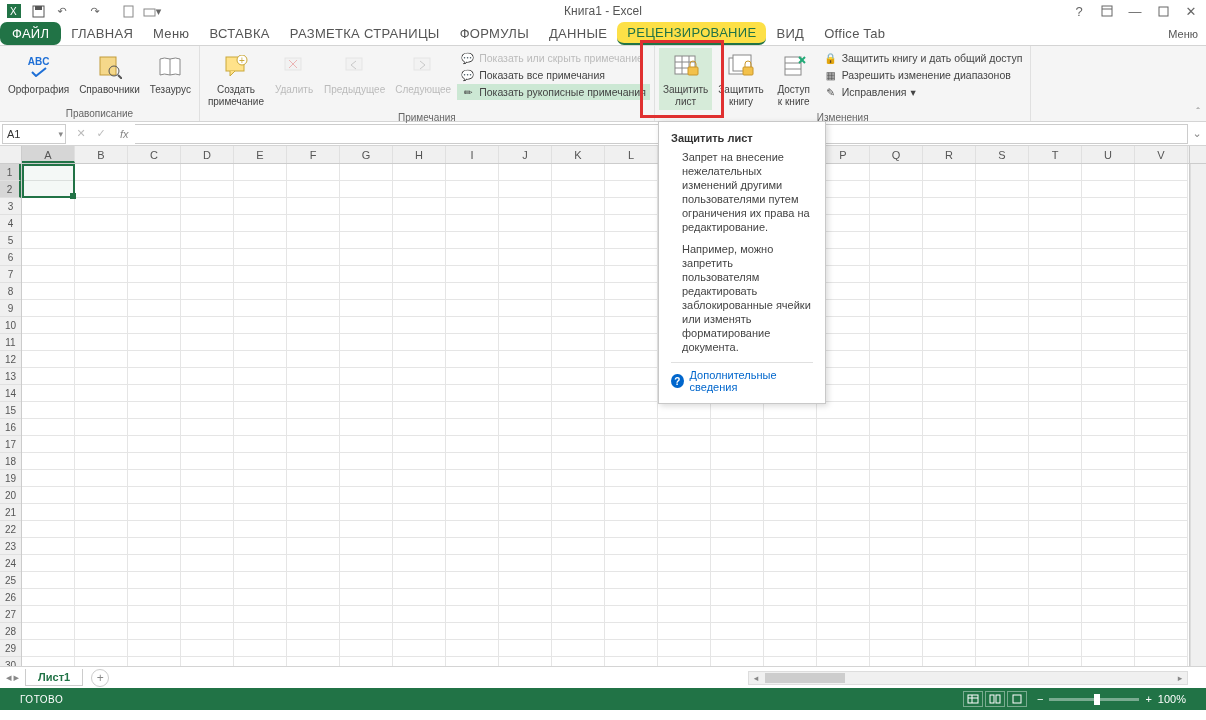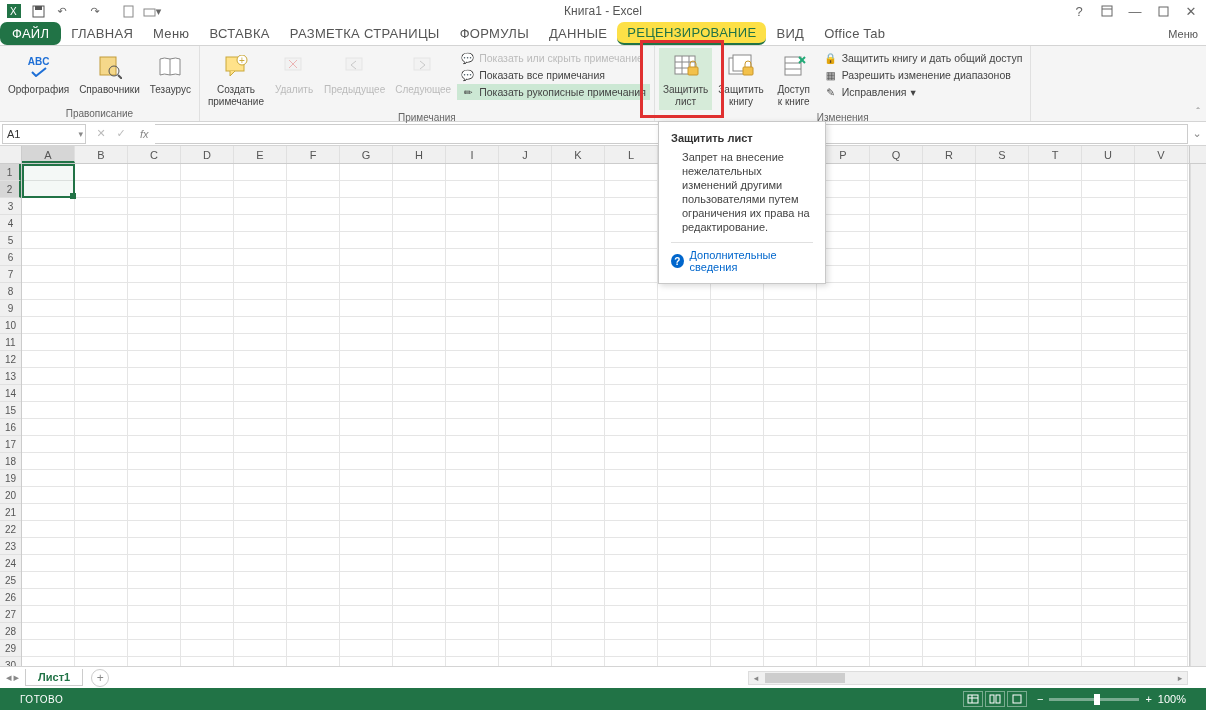--- a/index.html
+++ b/index.html
@@ -43,21 +43,21 @@
 
 
 .tooltip { position: absolute; background: #fff; border: 1px solid #c8c8c8; box-shadow: 2px 2px 6px rgba(0,0,0,0.15); padding: 10px 12px; width: 168px; z-index: 10; font-size: 11px; color: #444; }
 .tooltip h4 { font-size: 11px; font-weight: bold; margin-bottom: 6px; color: #333; }
 .tooltip p { margin-bottom: 8px; line-height: 14px; margin-left: 11px; }
 .tooltip .more { display: flex; align-items: center; gap: 6px; color: #0066cc; border-top: 1px solid #e0e0e0; padding-top: 6px; }
 .tooltip .info-icon { width: 14px; height: 14px; border-radius: 50%; background: #0066cc; color: #fff; display: flex; align-items: center; justify-content: center; font-size: 10px; font-weight: bold; }
 
 
 .formula-row { height: 24px; border-bottom: 1px solid #d4d4d4; display: flex; align-items: center; background: #fff; }
-.name-box { width: 84px; height: 20px; border: 1px solid #ccc; margin: 0 2px; display: flex; align-items: center; padding: 0 4px; font-size: 11px; position: relative; }
+.name-box { width: 64px; height: 20px; border: 1px solid #ccc; margin: 0 2px; display: flex; align-items: center; padding: 0 4px; font-size: 11px; position: relative; }
 .name-box .dd { position: absolute; right: 2px; color: #888; font-size: 9px; }
 .fb-btns { display: flex; gap: 2px; padding: 0 4px; color: #bbb; }
 .fb-btn { width: 18px; text-align: center; }
 .fx { font-style: italic; color: #888; padding: 0 6px; }
 .formula-input { flex: 1; height: 20px; border: 1px solid #ccc; border-left: none; padding: 0 4px; }
 .formula-expand { width: 18px; text-align: center; color: #888; }
 
 
 .grid-area { position: relative; height: 520px; overflow: hidden; }
 .col-headers { display: flex; height: 18px; background: #f0f0f0; border-bottom: 1px solid #ccc; }
@@ -314,20 +314,21 @@
   </div>
 
   <div class="collapse-arrow">ˆ</div>
 </div>
 
 <div class="highlight-box" style="left:640px; top:40px; width:84px; height:78px"></div>
 
 <div class="tooltip" style="left:658px; top:121px">
   <h4>Защитить лист</h4>
   <p>Запрет на внесение нежелательных изменений другими пользователями путем ограничения их права на редактирование.</p>
+  <p>Например, можно запретить пользователям редактировать заблокированные ячейки или изменять форматирование документа.</p>
   <div class="more">
     <span class="info-icon">?</span>
     <span>Дополнительные сведения</span>
   </div>
 </div>
 
 <div class="formula-row">
   <div class="name-box">
       <span>A1</span>
       <span class="dd">▾</span>

